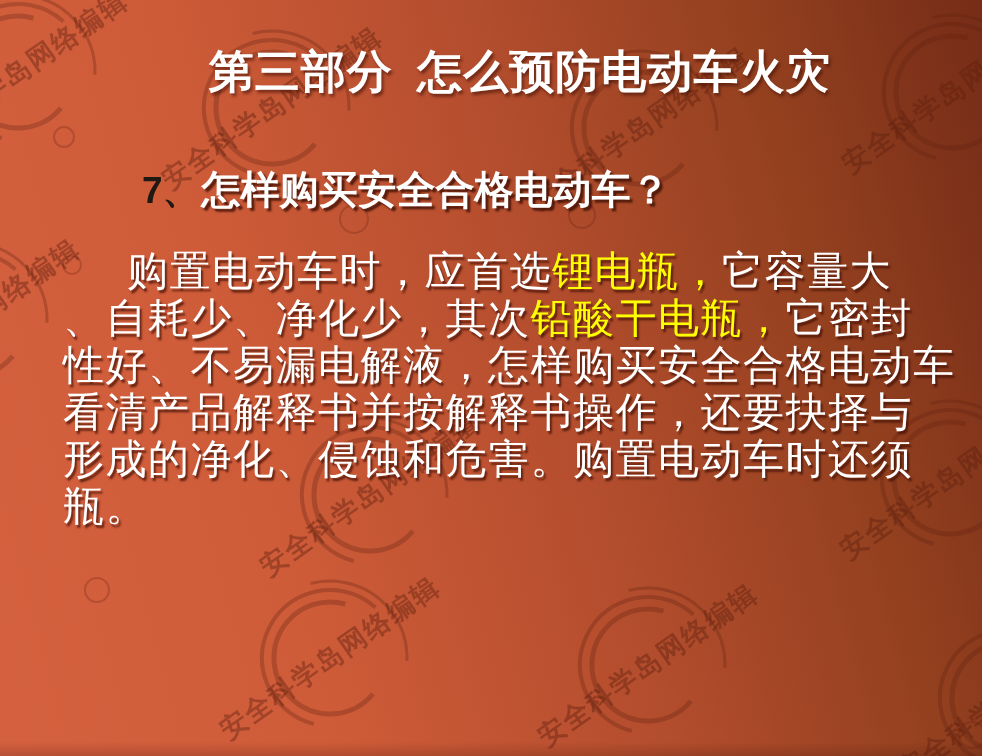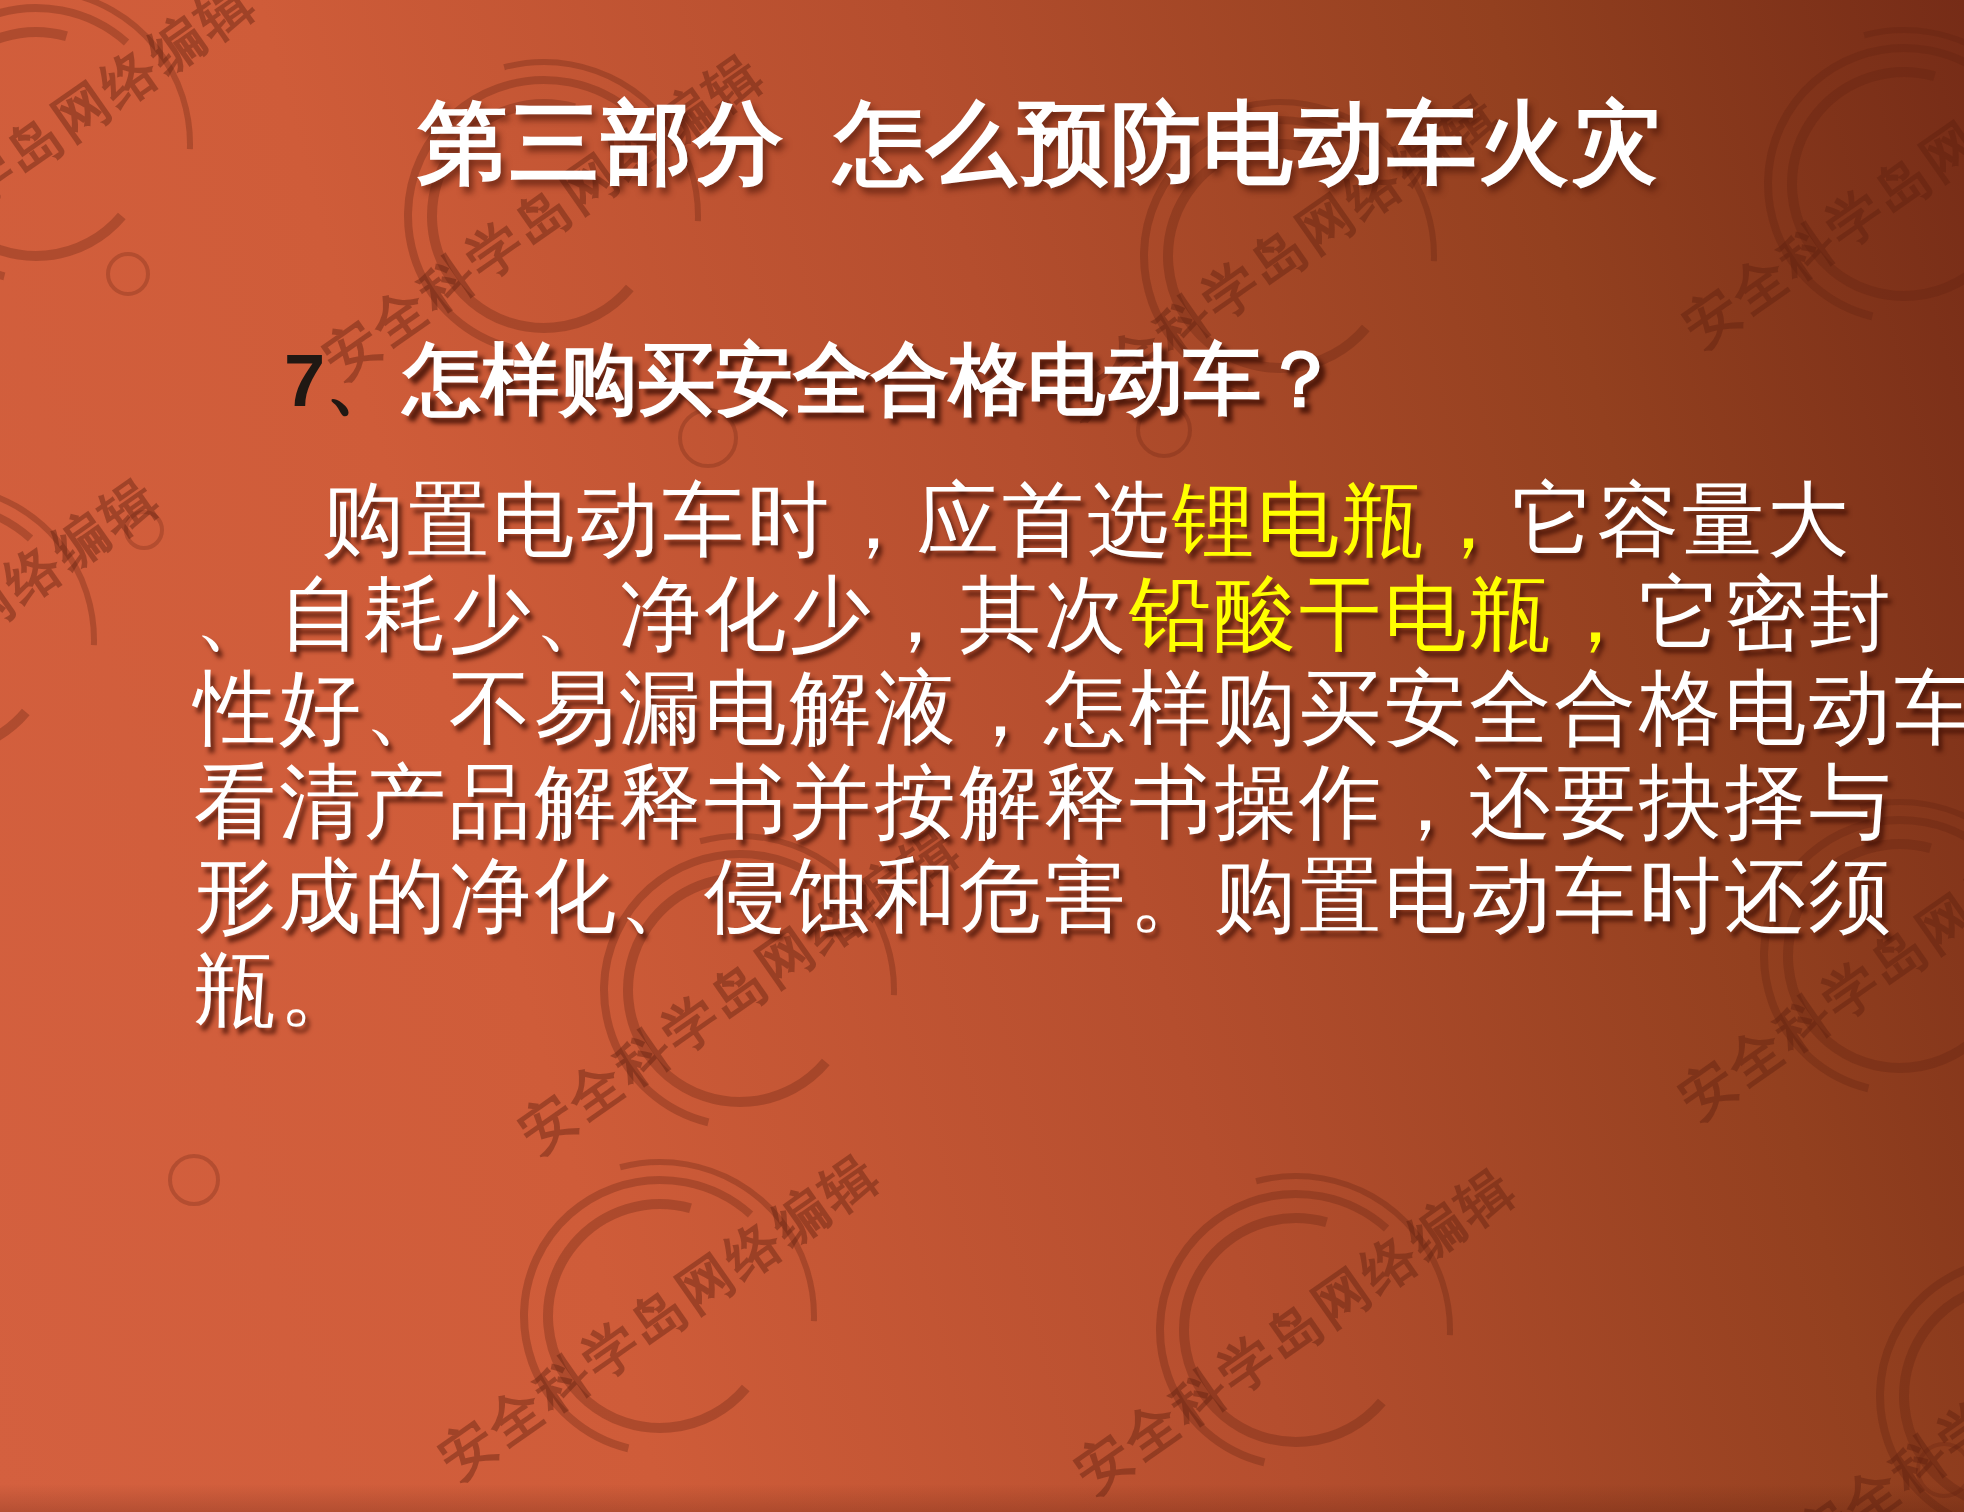--- a/index.html
+++ b/index.html
@@ -41,21 +41,21 @@
 
   
   .subtitle { position:absolute; top:163px; left:142px; font-size:39px; font-weight:bold; white-space:pre; }
   .sub-num {
     font-family:"Liberation Sans","DejaVu Sans",sans-serif;
     font-size:37px; color:#201813; margin-right:2px;
   }
   .sub-text { color:#ffffff; text-shadow:3px 3px 2px rgba(60,14,4,0.80); }
 
   
-  .body { position:absolute; top:237px; left:63px; width:880px;margin-left:34px; }
+  .body { position:absolute; top:248px; left:63px; width:880px; }
   .body-line {
     font-size:41px; line-height:47px; height:47px;
     letter-spacing:1.5px; white-space:pre;
   }
   .body-line.indent { padding-left:64px; }
   .wt { color:#ffffff; text-shadow:2px 3px 2px rgba(66,16,5,0.75); }
   .hl { color:#ffff00; text-shadow:2px 3px 2px rgba(66,16,5,0.75); }
 </style>
 </head>
 <body>

